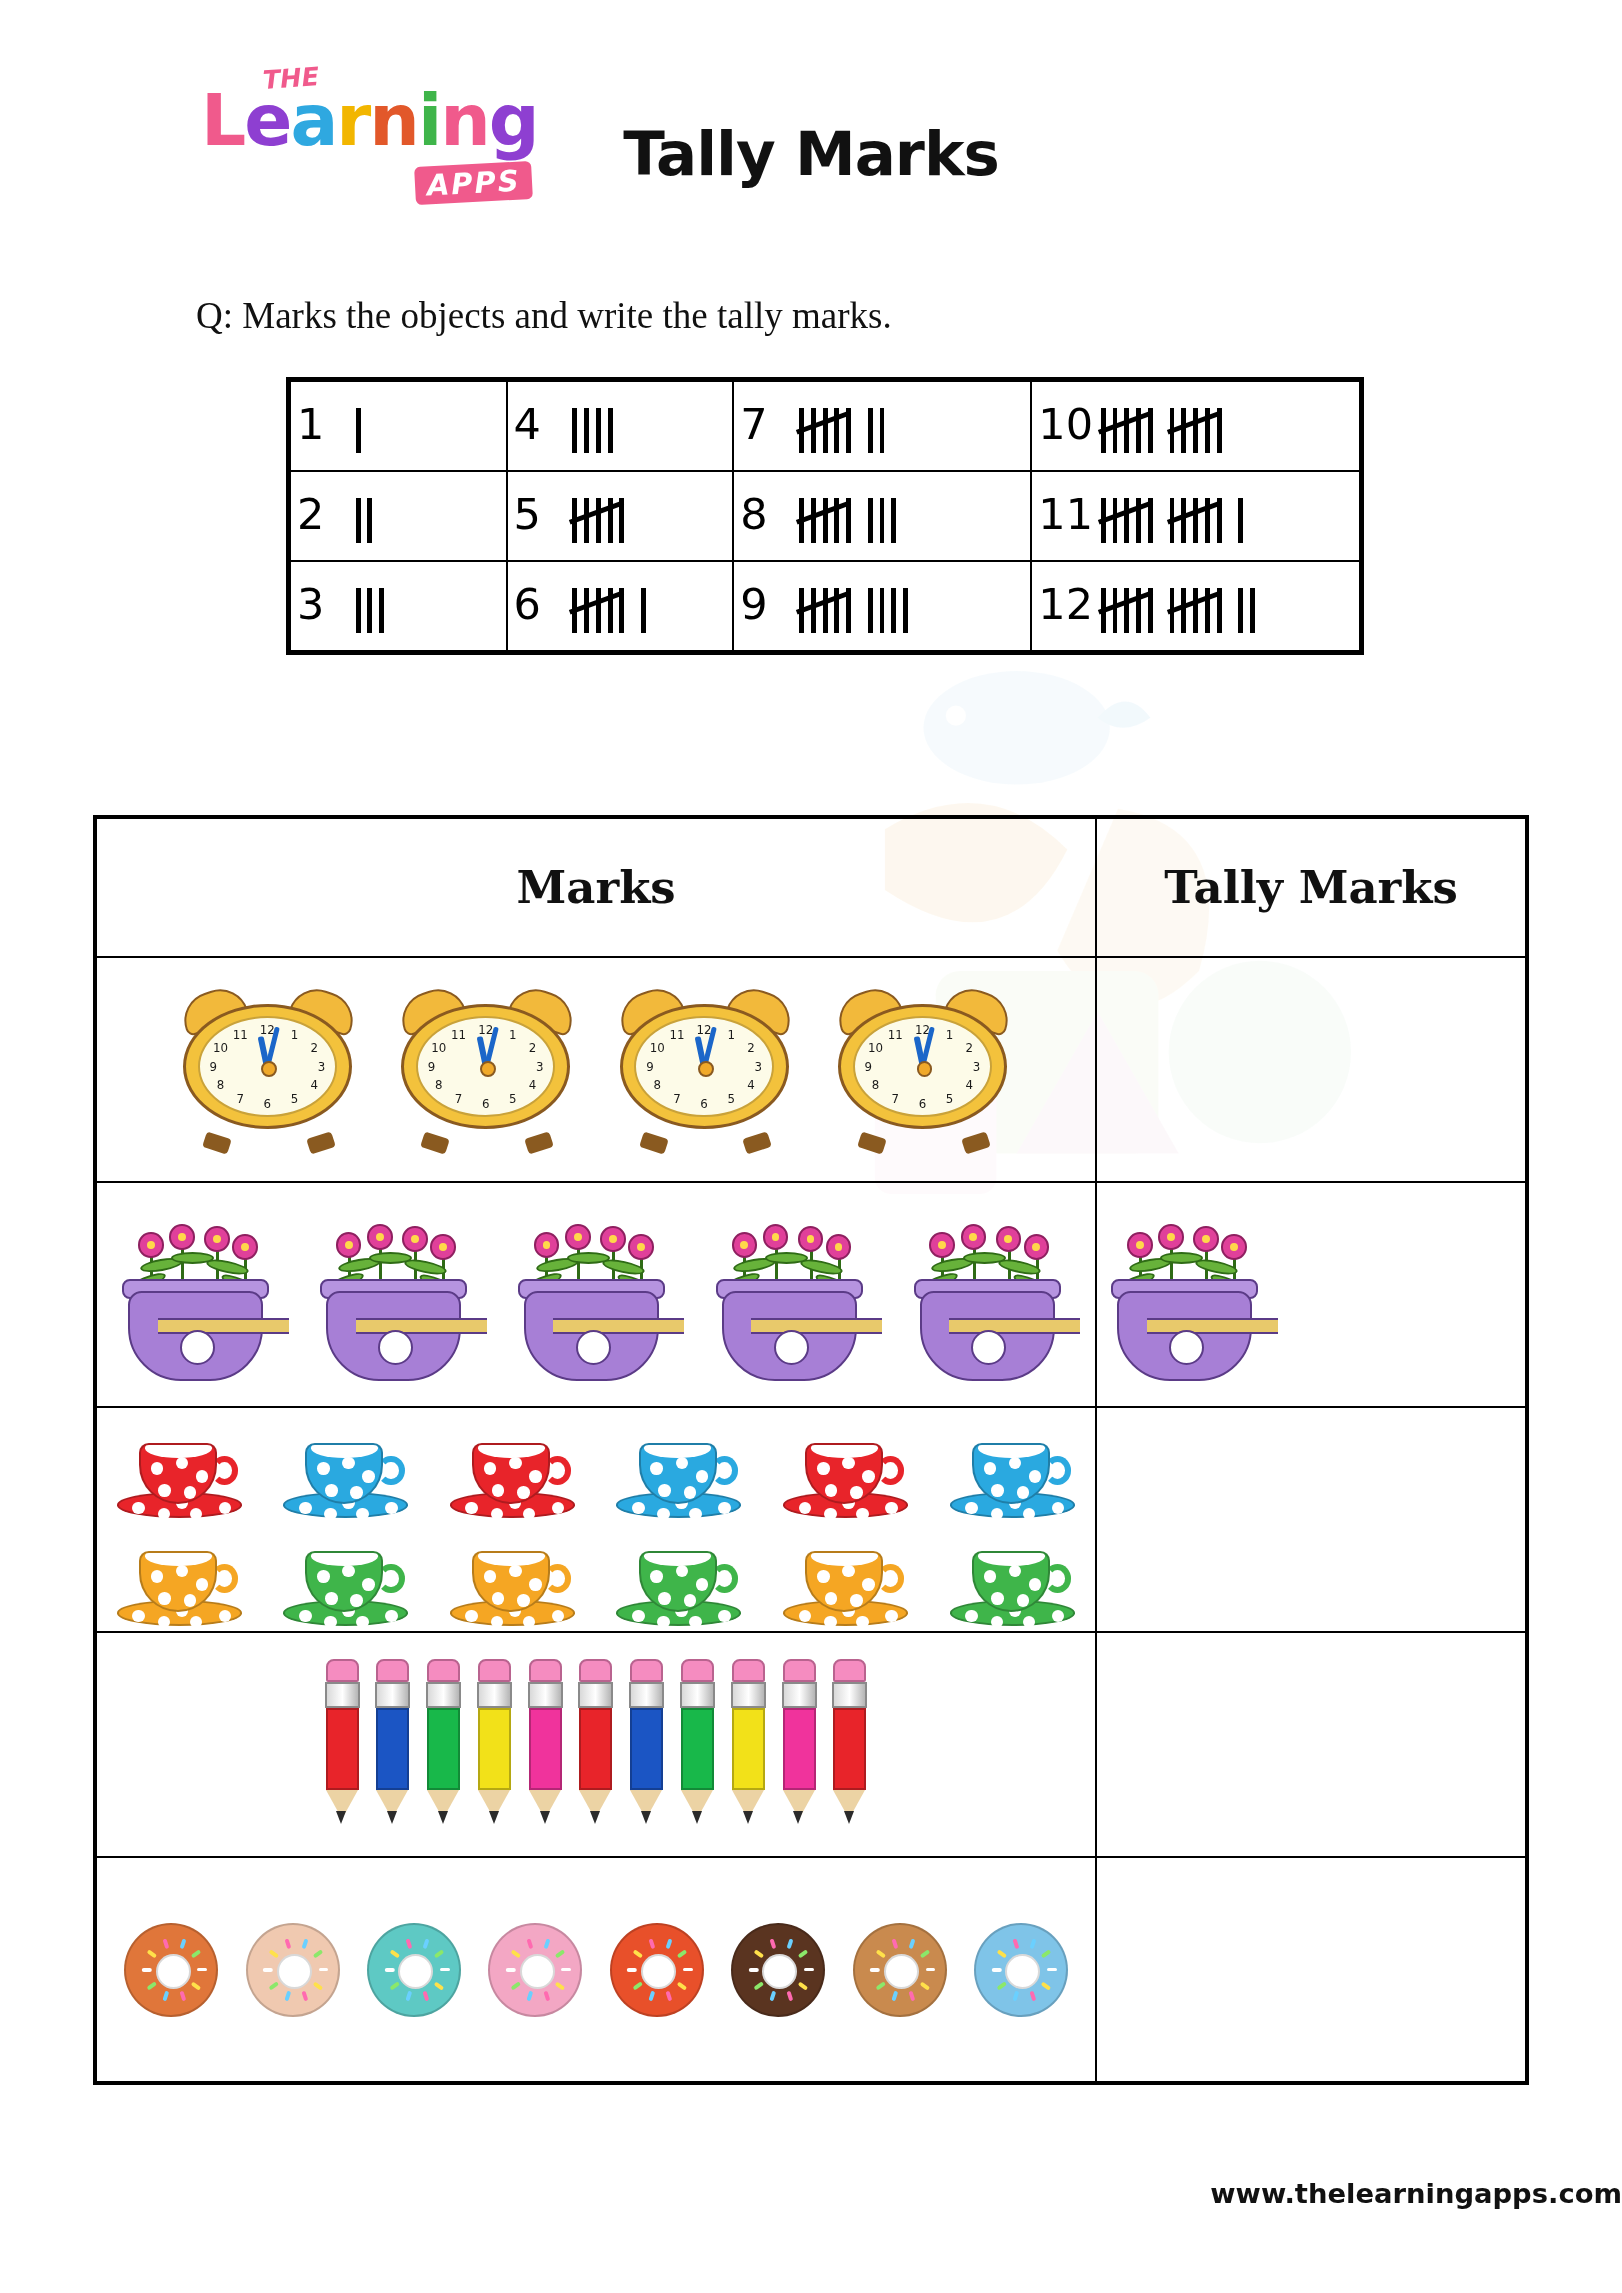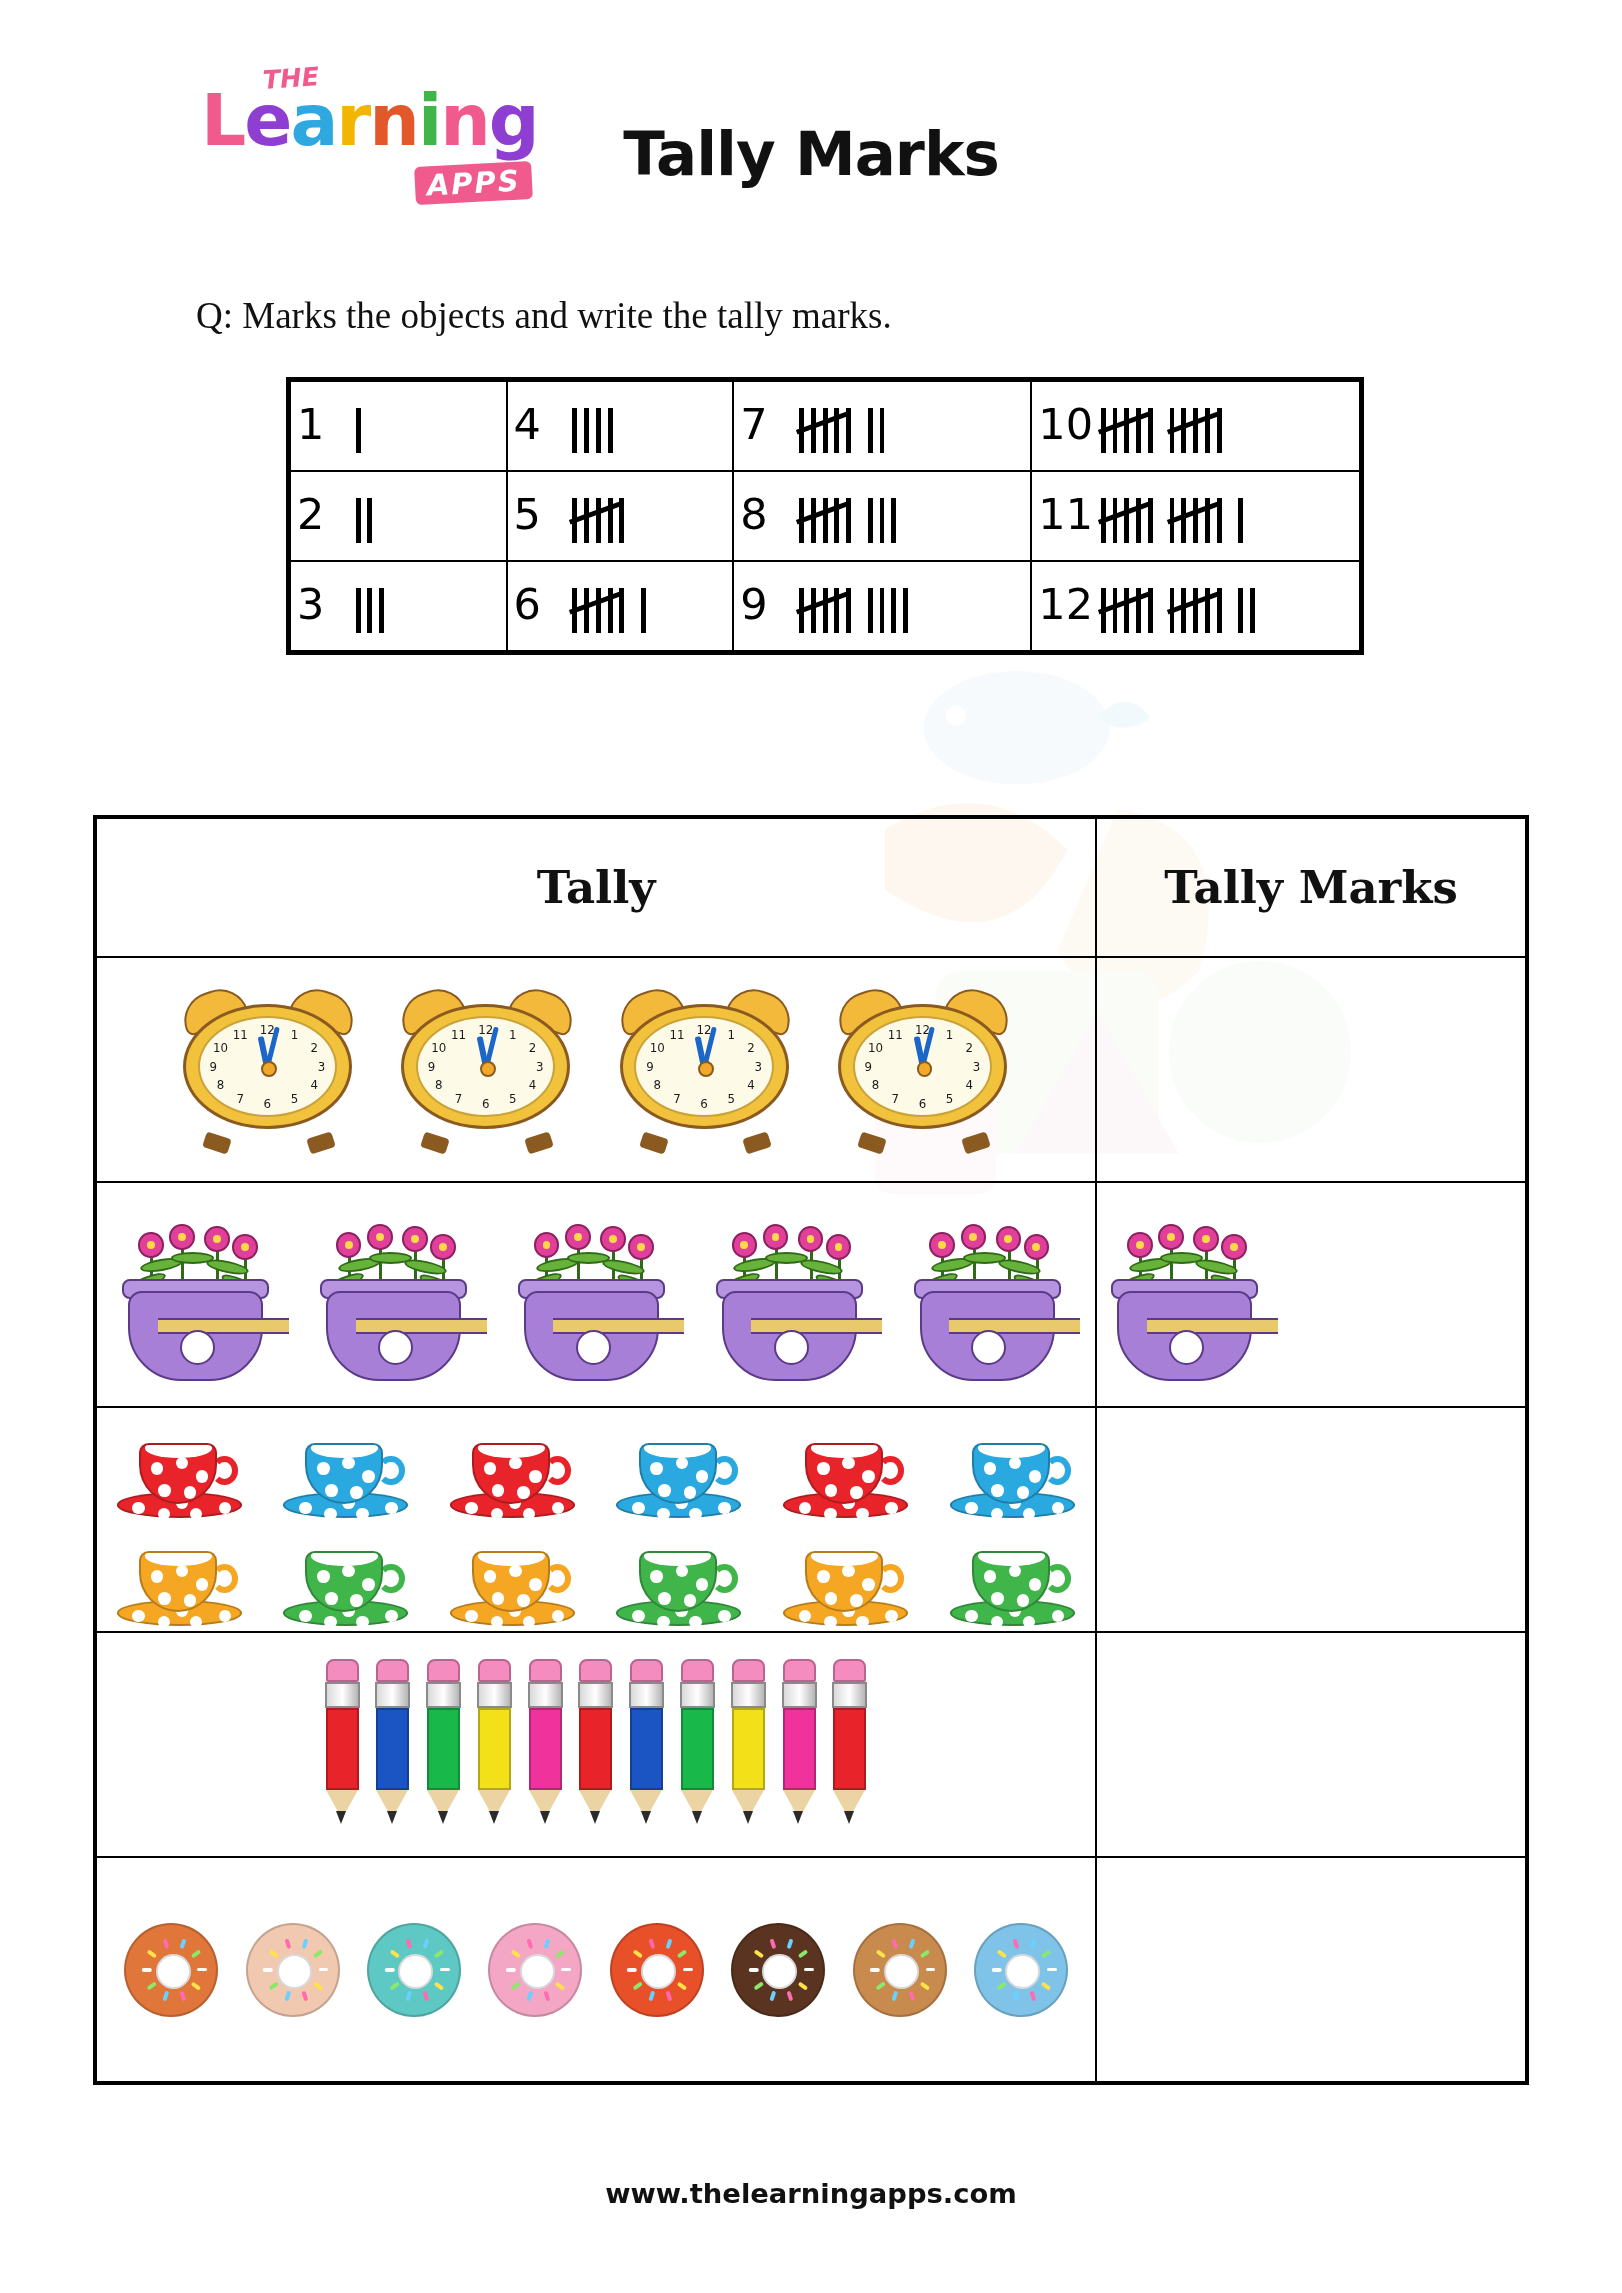--- a/index.html
+++ b/index.html
@@ -211,21 +211,21 @@
     pointer-events: none;
     z-index: 0;
   }
 
   
   .footer {
     position: absolute;
     left: 0;
     right: 0;
     top: 2178px;
-    text-align: center;
+    text-align: right;
     font-family: "DejaVu Sans", sans-serif;
     font-weight: bold;
     font-size: 27.4px;
     color: #111111;
   }
 
   
   .clock {
     display: inline-block;
     width: 191px;
@@ -585,21 +585,21 @@
   <rect x="60" y="150" width="110" height="90" rx="12" fill="#e8f3d8"></rect>
   <path d="M100 240 l40 -70 l40 70z" fill="#f3dce9"></path>
   <circle cx="220" cy="190" r="45" fill="#dff0e2"></circle>
   <rect x="30" y="200" width="60" height="60" rx="8" fill="#fae7ef"></rect>
 </svg>
 
 <div class="ws">
   <table class="ws-table">
     <thead>
       <tr>
-        <th class="col-count">Tally</th>
+        <th class="col-count">Marks</th>
         <th class="col-tally">Tally Marks</th>
       </tr>
     </thead>
     <tbody id="ws-body">
         <tr class="row-objects">
           <td class="objects-cell"><div class="clock"><div class="bell left"></div><div class="bell right"></div><div class="foot l"></div><div class="foot r"></div><div class="clock-body">
                 <div class="clock-face">
                   <span class="clock-num" style="left: 50%; top: 12%;">12</span>
                   <span class="clock-num" style="left: 70%; top: 17.091%;">1</span>
                   <span class="clock-num" style="left: 84.641%; top: 31%;">2</span>

